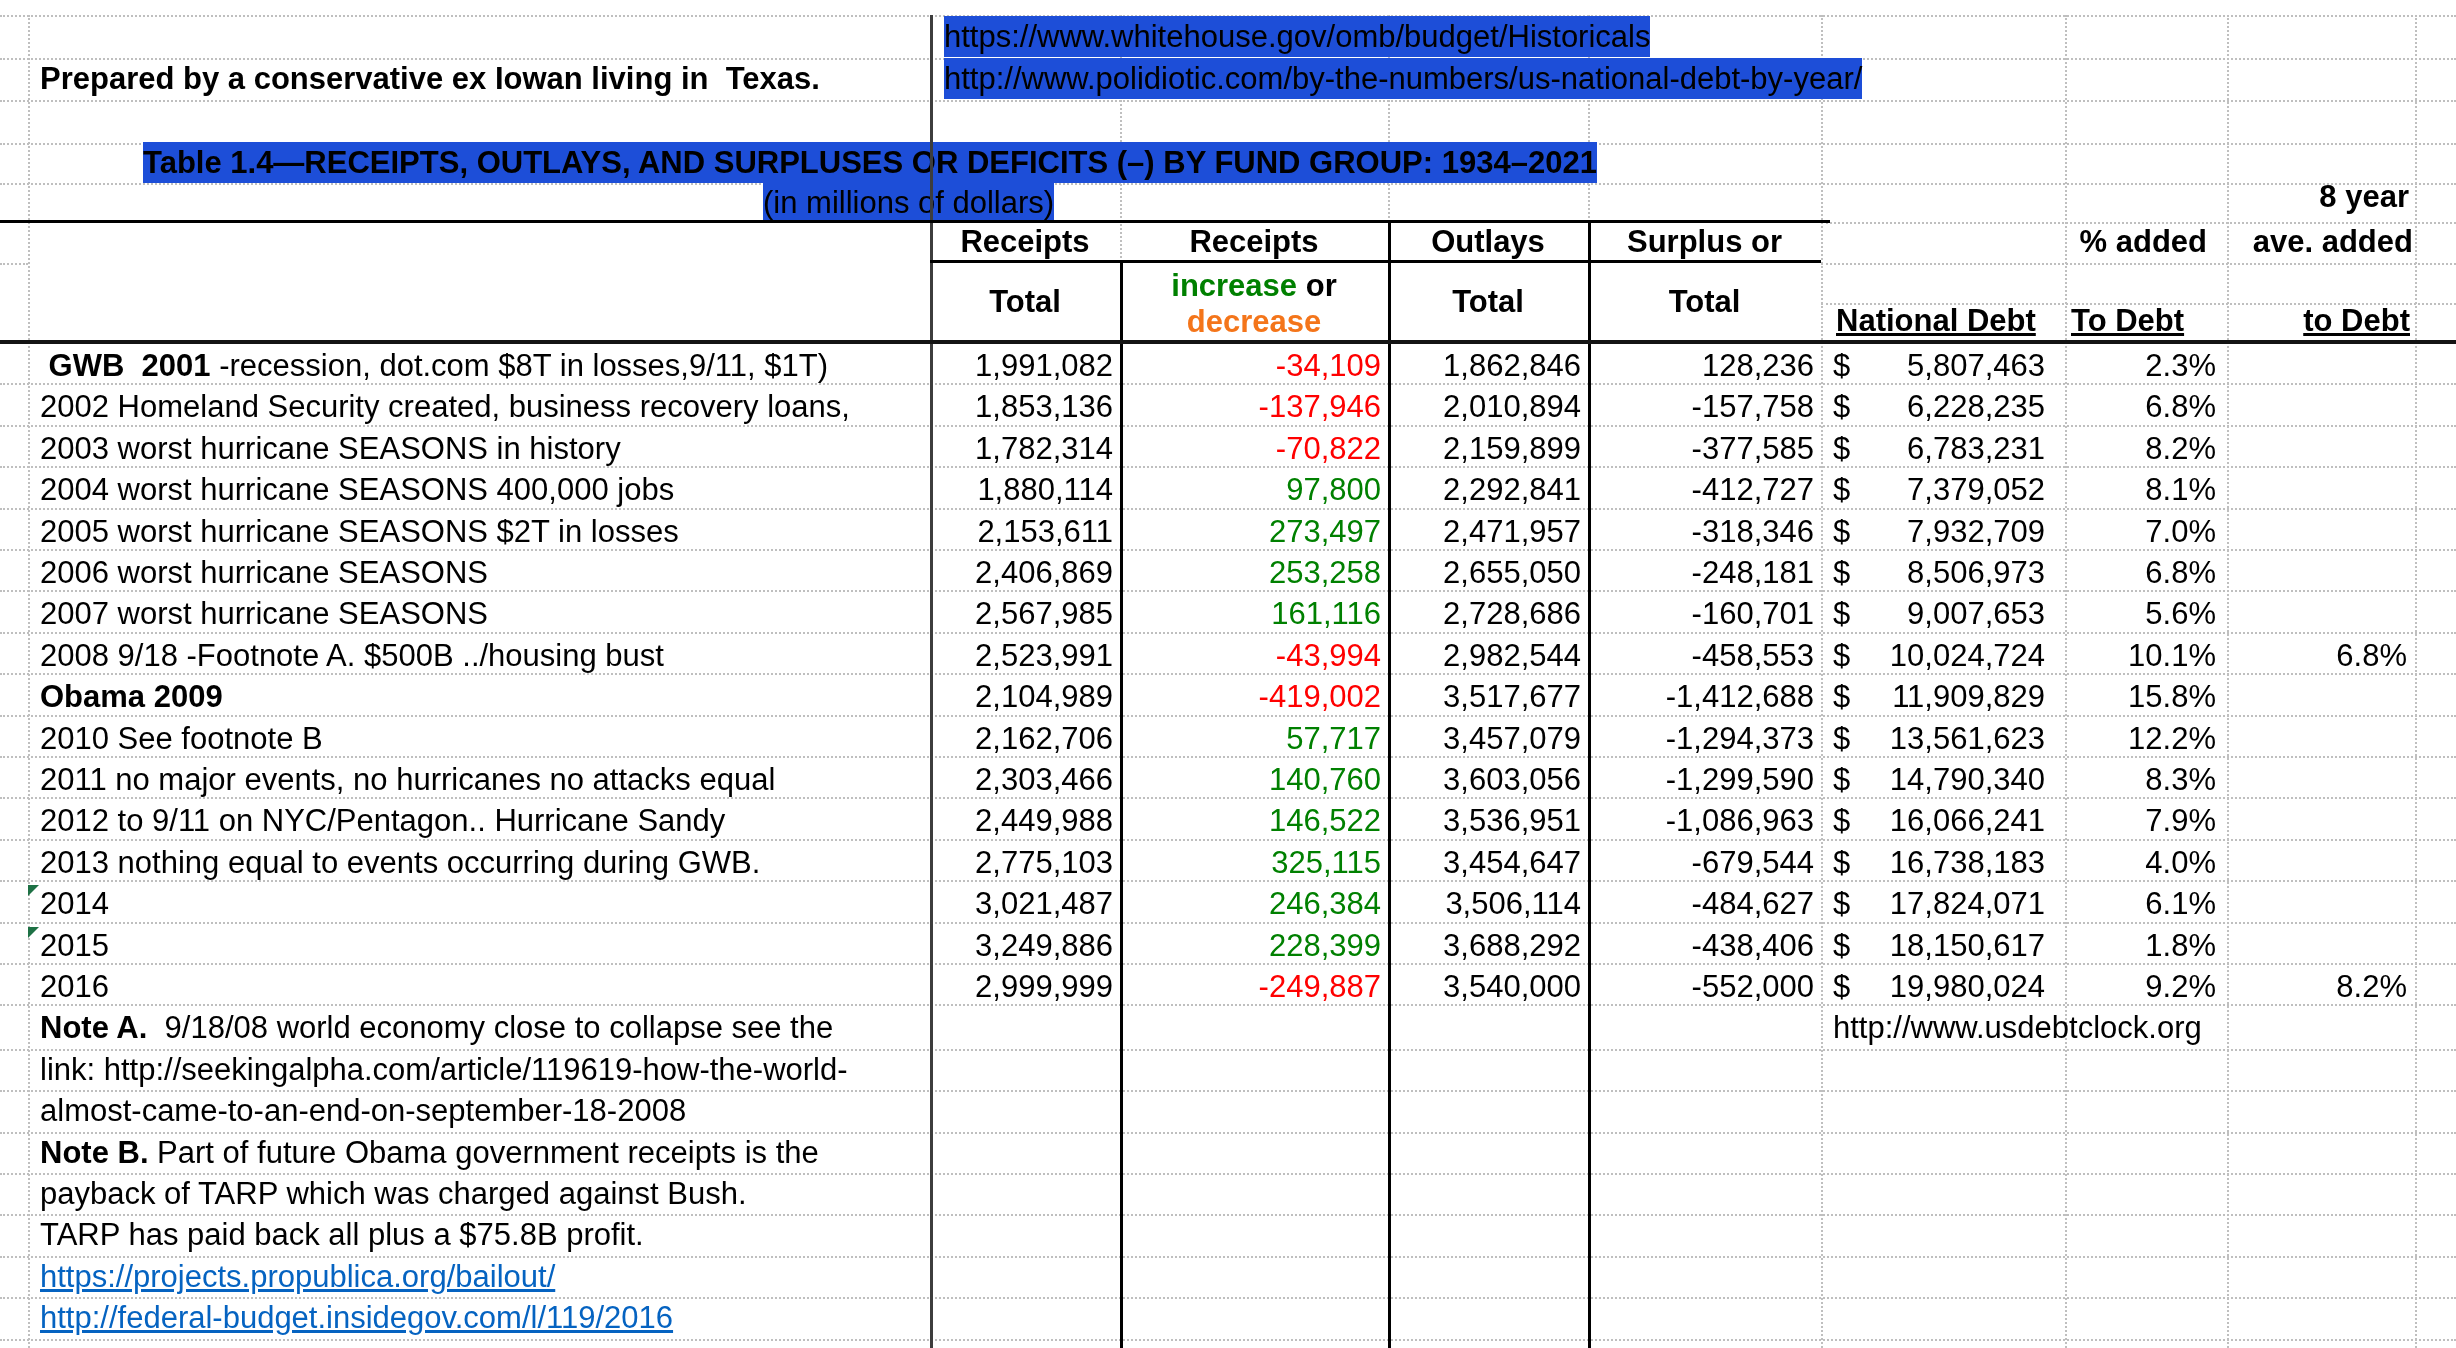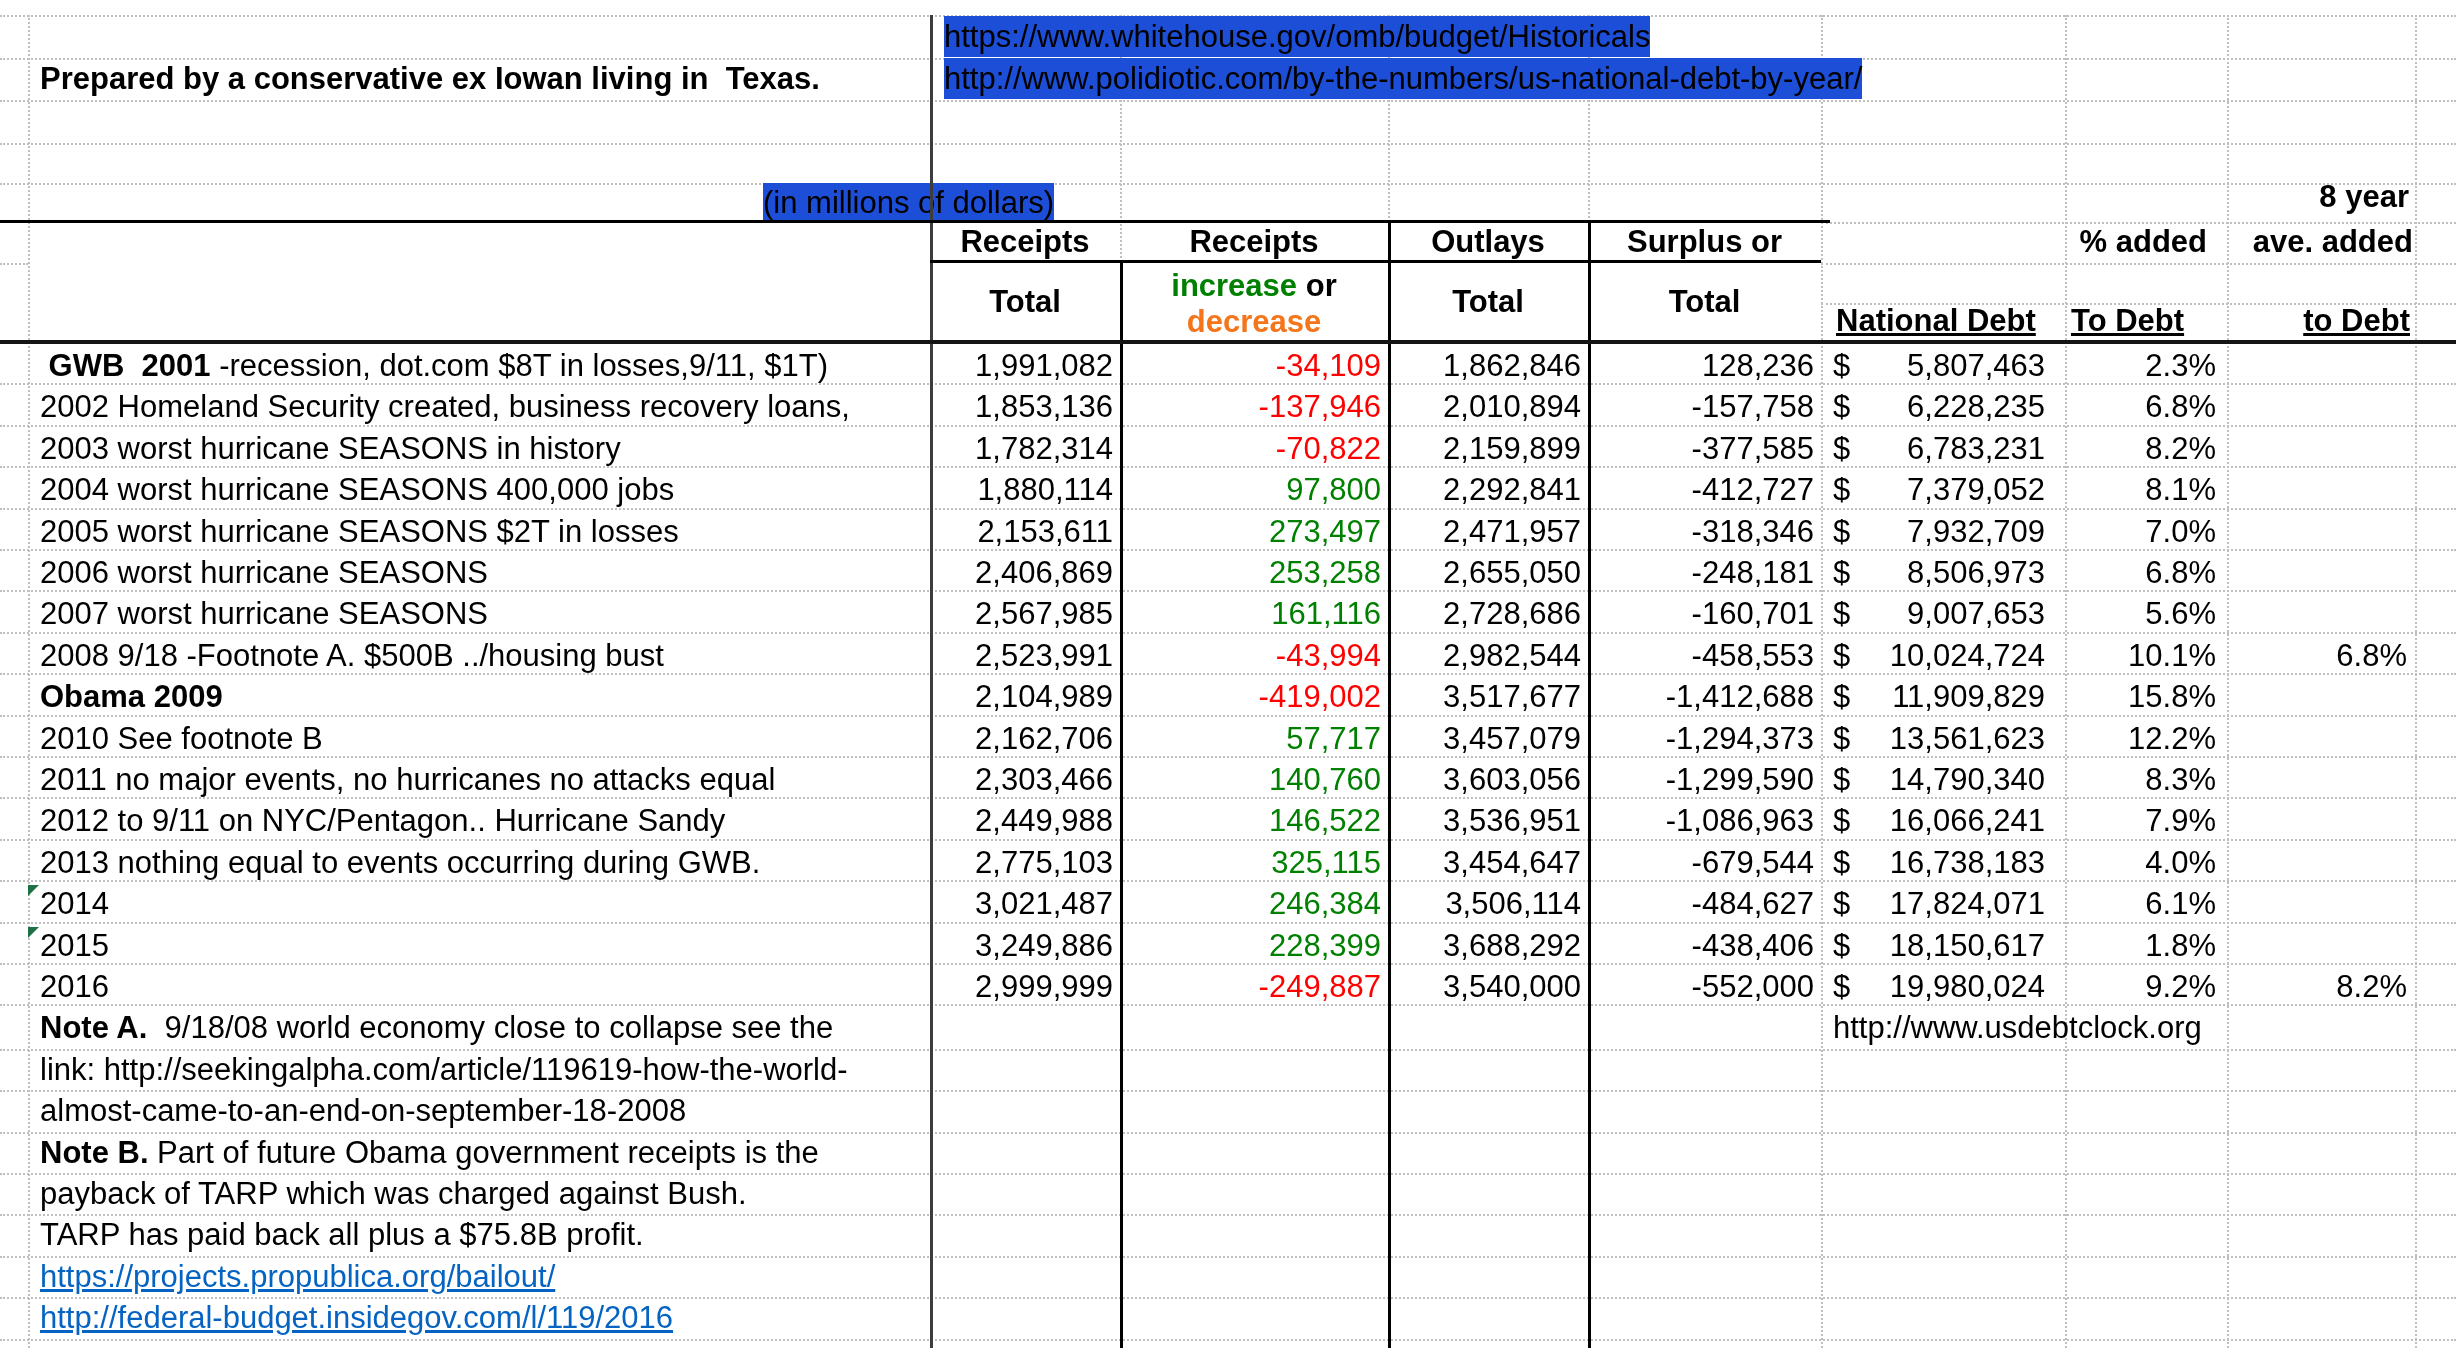--- a/index.html
+++ b/index.html
@@ -41,20 +41,21 @@
 </style>
 </head>
 <body>
 
 <div id="sheet">
 
   <div class="cell masked" style="left:944px;top:16px;">https://www.whitehouse.gov/omb/budget/Historicals</div>
   <div class="cell masked" style="left:944px;top:58px;">http://www.polidiotic.com/by-the-numbers/us-national-debt-by-year/</div>
   <div class="cell b" style="left:40px;top:58px;">Prepared by a conservative ex Iowan living in  Texas.</div>
 
+  <div class="cell b masked" style="left:143px;top:142px;font-size:31px;">Table 1.4—RECEIPTS, OUTLAYS, AND SURPLUSES OR DEFICITS (–) BY FUND GROUP: 1934–2021</div>
   <div class="cell masked" style="left:763px;top:183px;height:39px;line-height:39px;">(in millions of dollars)</div>
 
   <div class="cell b center" style="left:930px;top:222px;width:190px;height:40px;line-height:40px;">Receipts</div>
   <div class="cell b center" style="left:1120px;top:222px;width:268px;height:40px;line-height:40px;">Receipts</div>
   <div class="cell b center" style="left:1388px;top:222px;width:200px;height:40px;line-height:40px;">Outlays</div>
   <div class="cell b center" style="left:1588px;top:222px;width:233px;height:40px;line-height:40px;">Surplus or</div>
 
   <div class="cell b center" style="left:930px;top:262px;width:190px;height:80px;line-height:80px;">Total</div>
   <div class="inc-dec">
     <span class="pos">increase</span><span> or</span><br>

